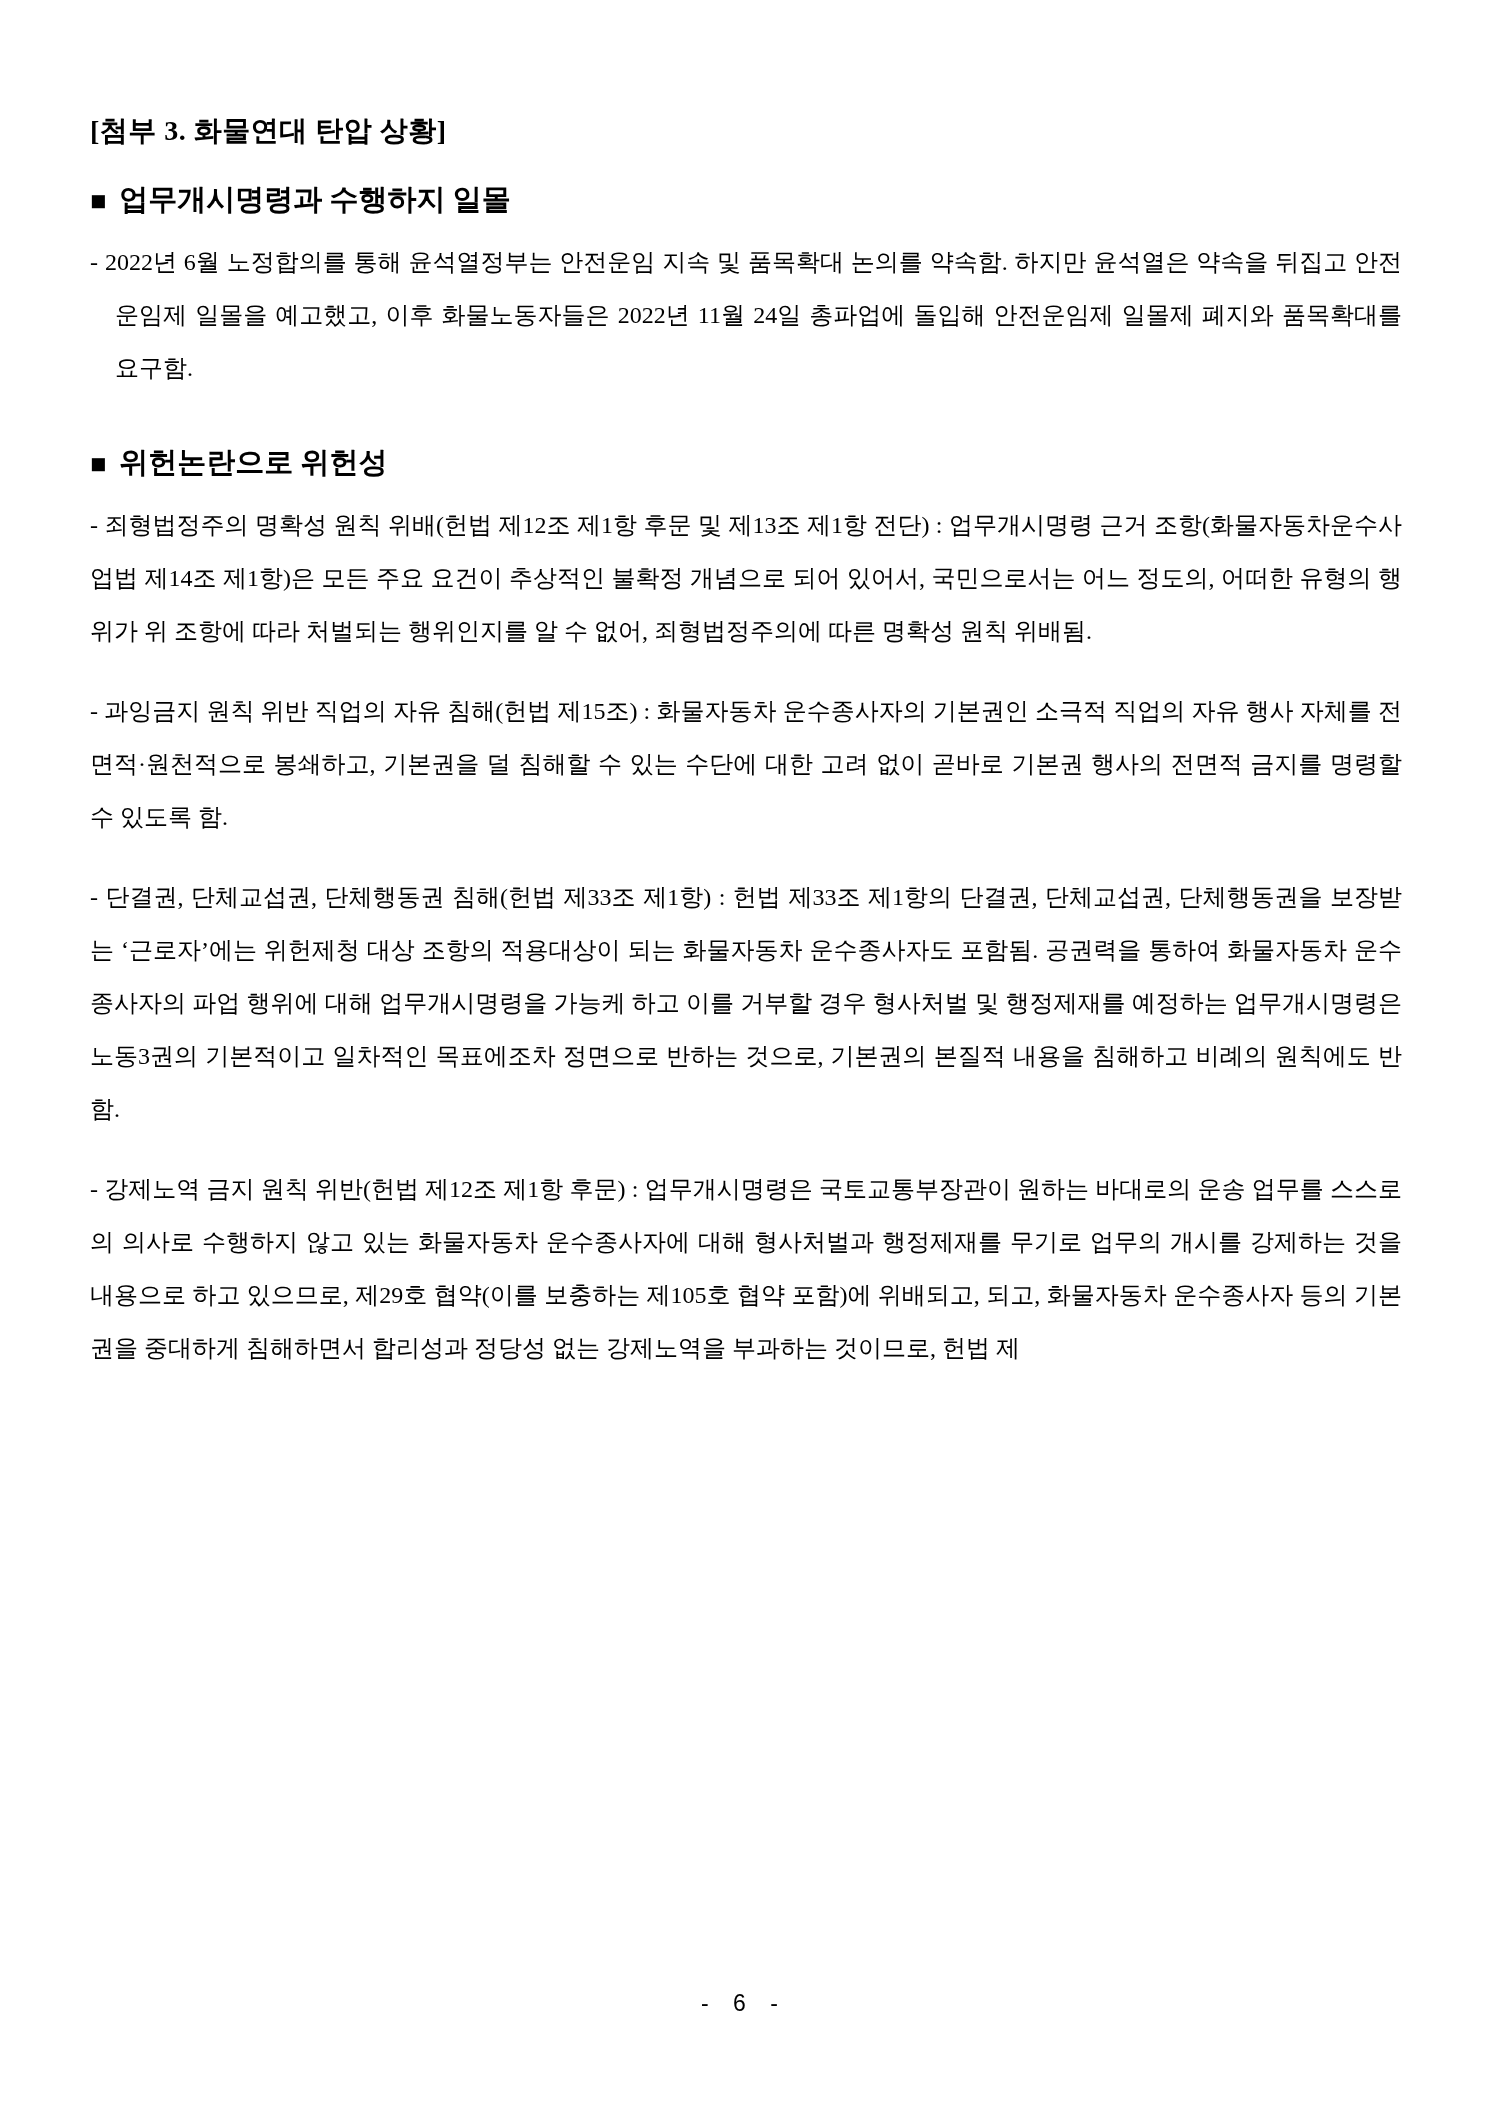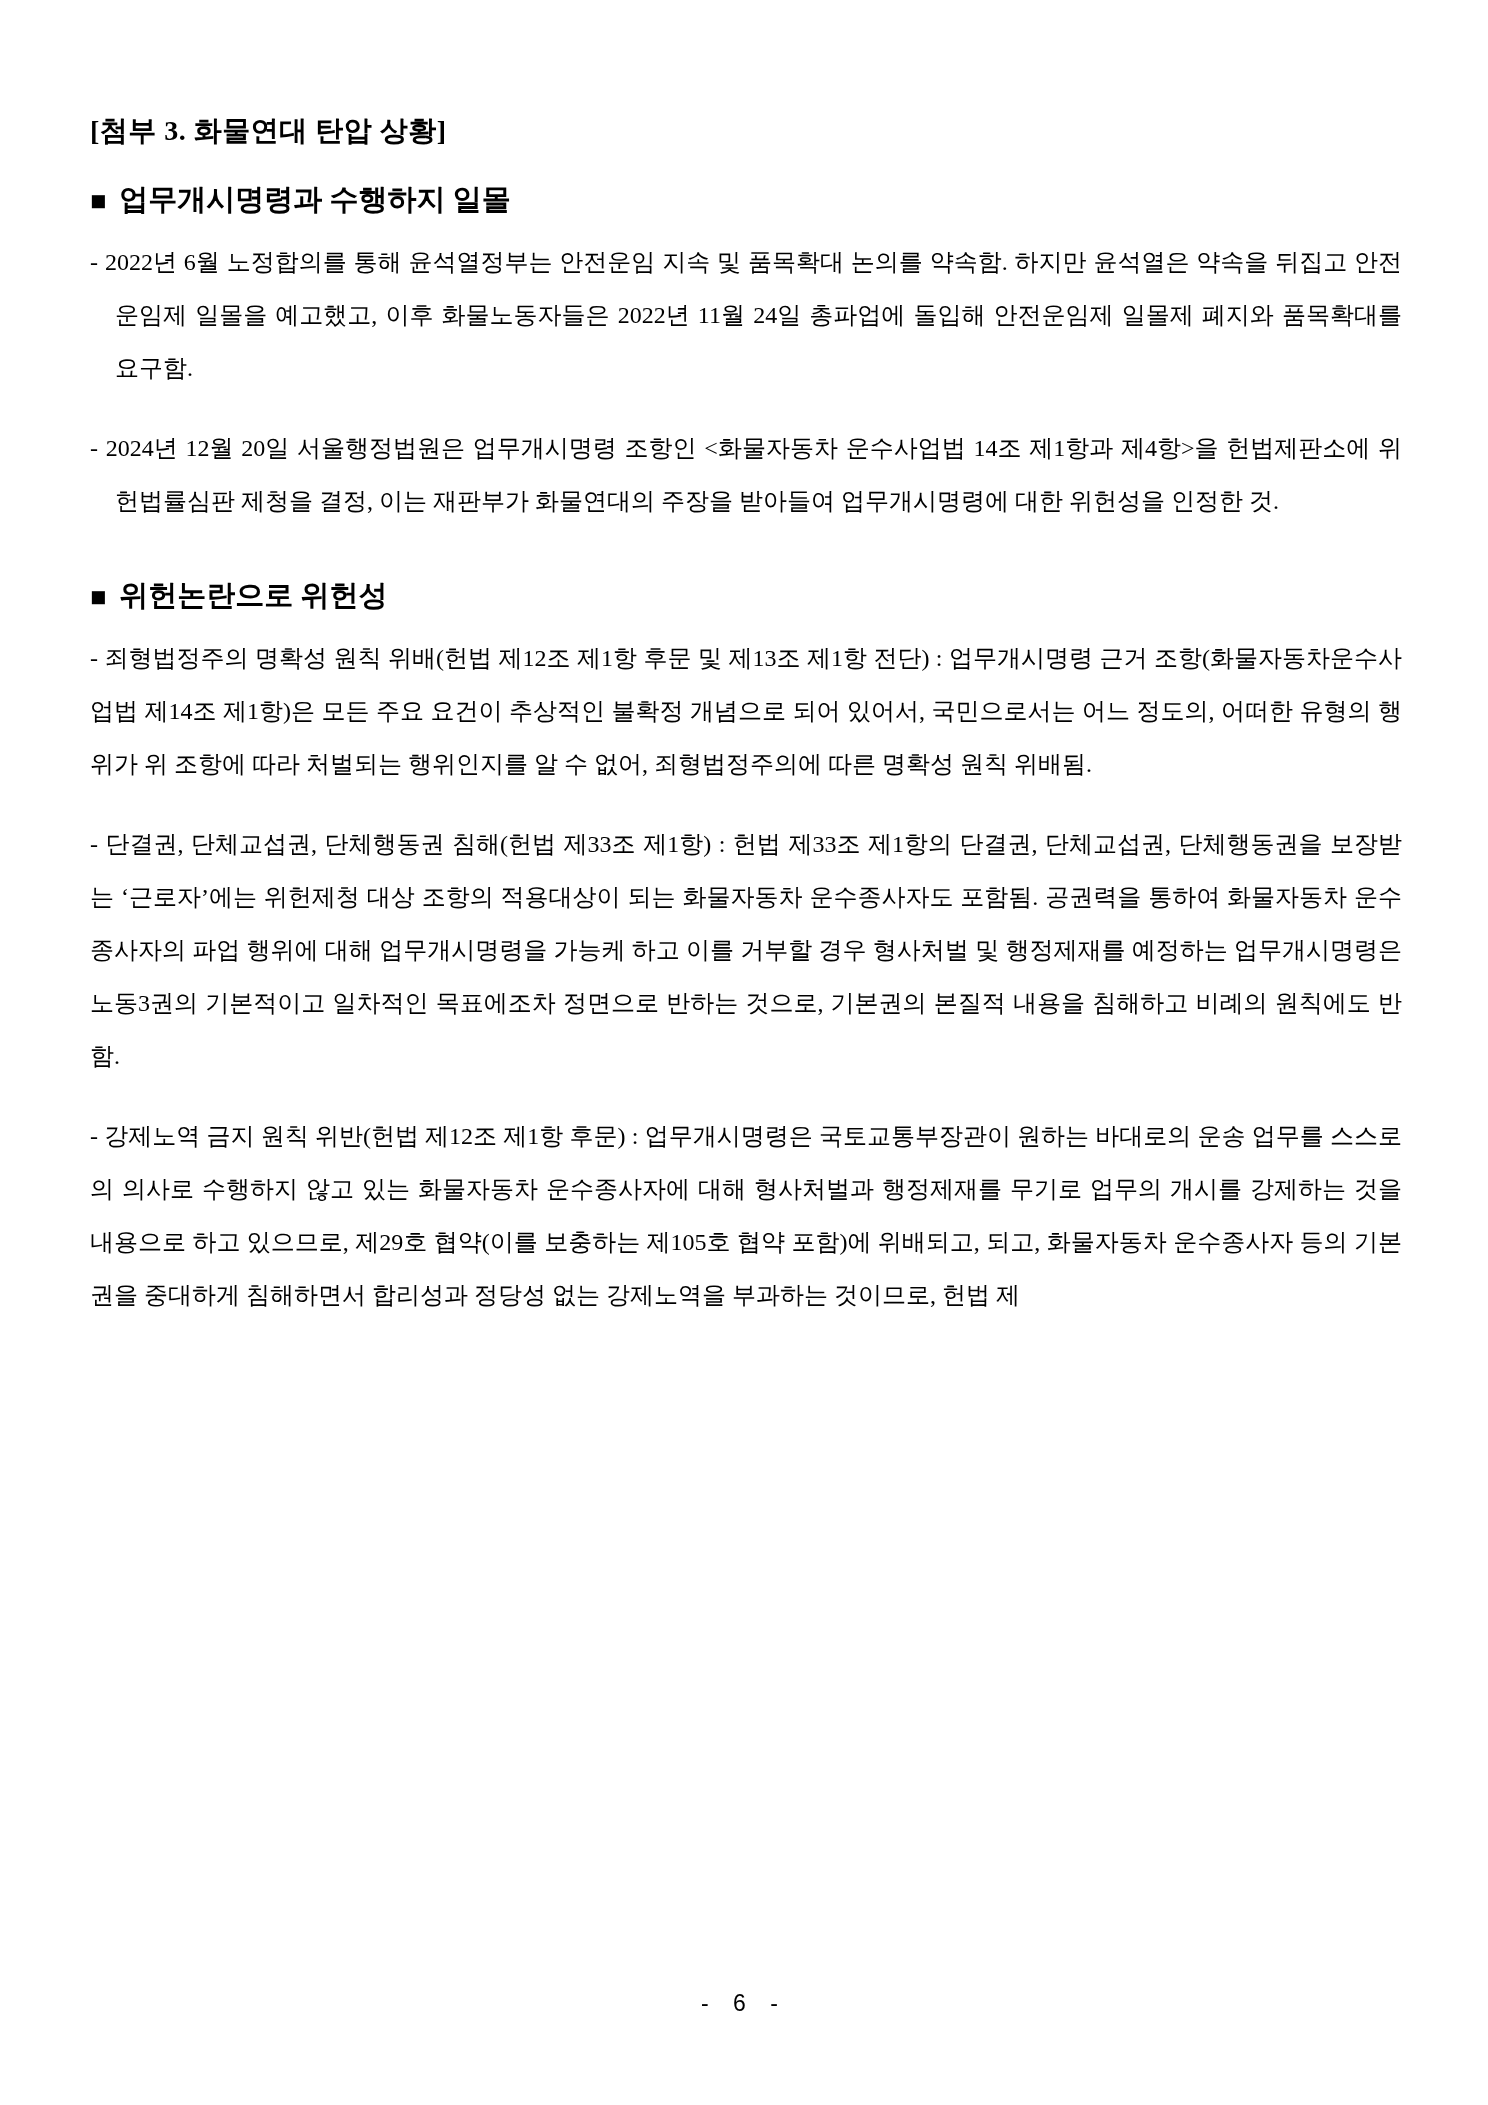--- a/index.html
+++ b/index.html
@@ -65,28 +65,28 @@
 <div class="page">
 
   <div class="doc-title">[첨부 3. 화물연대 탄압 상황]</div>
 
   <section class="section-1">
     <div class="section-heading">
       <span class="sq">■</span>
       <span>업무개시명령과 수행하지 일몰</span>
     </div>
     <p class="para hang"><span class="dash">-</span> <span>2022년 6월 노정합의를 통해 윤석열정부는 안전운임 지속 및 품목확대 논의를 약속함. 하지만 윤석열은 약속을 뒤집고 안전운임제 일몰을 예고했고, 이후 화물노동자들은 2022년 11월 24일 총파업에 돌입해 안전운임제 일몰제 폐지와 품목확대를 요구함.</span></p>
-    <p class="para hang"><span class="dash">-</span> <span>2024년 12월 20일 서울행정법원은 업무개시명령 조항인 &lt;화물자동차 운수사업법 14조 제1항과 제4항&gt;을 헌법제판소에 위헌법률심판 제청을 결정, 이는 재판부가 화물연대의 주장을 받아들여 업무개시명령에 대한 위헌성을 인정한 것.</span></p>
   </section>
 
   <section class="section-2">
     <div class="section-heading">
       <span class="sq">■</span>
       <span>위헌논란으로 위헌성</span>
     </div>
     <p class="para"><span class="dash">-</span> <span>죄형법정주의 명확성 원칙 위배(헌법 제12조 제1항 후문 및 제13조 제1항 전단) : 업무개시명령 근거 조항(화물자동차운수사업법 제14조 제1항)은 모든 주요 요건이 추상적인 불확정 개념으로 되어 있어서, 국민으로서는 어느 정도의, 어떠한 유형의 행위가 위 조항에 따라 처벌되는 행위인지를 알 수 없어, 죄형법정주의에 따른 명확성 원칙 위배됨.</span></p>
+    <p class="para"><span class="dash">-</span> <span>과잉금지 원칙 위반 직업의 자유 침해(헌법 제15조) : 화물자동차 운수종사자의 기본권인 소극적 직업의 자유 행사 자체를 전면적·원천적으로 봉쇄하고, 기본권을 덜 침해할 수 있는 수단에 대한 고려 없이 곧바로 기본권 행사의 전면적 금지를 명령할 수 있도록 함.</span></p>
     <p class="para"><span class="dash">-</span> <span>단결권, 단체교섭권, 단체행동권 침해(헌법 제33조 제1항) : 헌법 제33조 제1항의 단결권, 단체교섭권, 단체행동권을 보장받는 ‘근로자’에는 위헌제청 대상 조항의 적용대상이 되는 화물자동차 운수종사자도 포함됨. 공권력을 통하여 화물자동차 운수종사자의 파업 행위에 대해 업무개시명령을 가능케 하고 이를 거부할 경우 형사처벌 및 행정제재를 예정하는 업무개시명령은 노동3권의 기본적이고 일차적인 목표에조차 정면으로 반하는 것으로, 기본권의 본질적 내용을 침해하고 비례의 원칙에도 반함.</span></p>
     <p class="para"><span class="dash">-</span> <span>강제노역 금지 원칙 위반(헌법 제12조 제1항 후문) : 업무개시명령은 국토교통부장관이 원하는 바대로의 운송 업무를 스스로의 의사로 수행하지 않고 있는 화물자동차 운수종사자에 대해 형사처벌과 행정제재를 무기로 업무의 개시를 강제하는 것을 내용으로 하고 있으므로, 제29호 협약(이를 보충하는 제105호 협약 포함)에 위배되고, 되고, 화물자동차 운수종사자 등의 기본권을 중대하게 침해하면서 합리성과 정당성 없는 강제노역을 부과하는 것이므로, 헌법 제</span></p>
   </section>
 
   <div class="footer">- 6 -</div>
 
 </div>
 
 </body></html>

